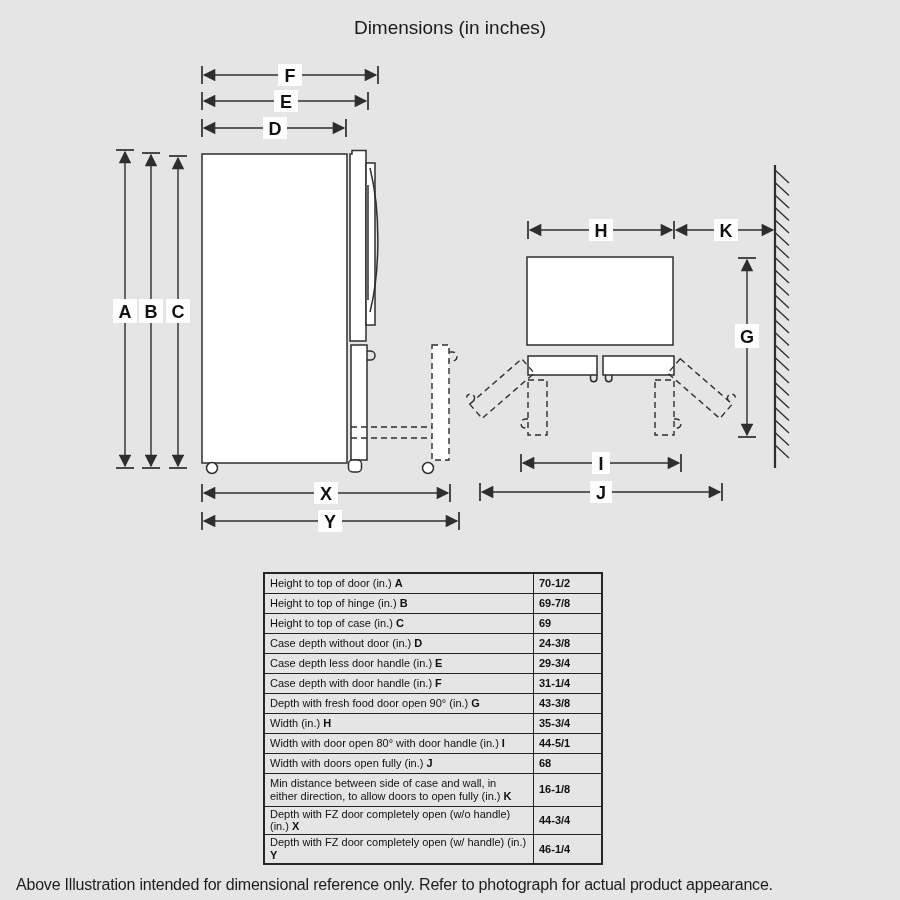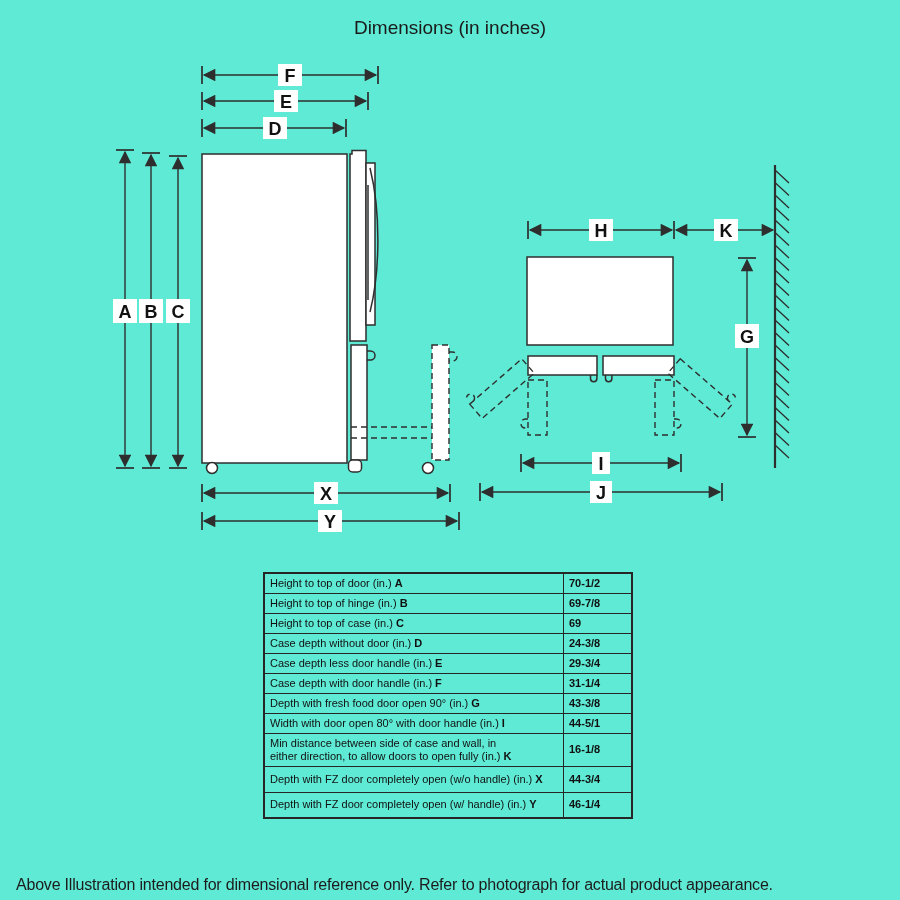--- a/index.html
+++ b/index.html
@@ -1,34 +1,34 @@
 <!DOCTYPE html>
 <html><head>
 <meta charset="utf-8">
 <style>
   html,body{margin:0;padding:0;background:#fff;}
-  .page{position:relative;width:900px;height:900px;background:#5eead4;overflow:hidden;
+  .page{position:relative;width:900px;height:900px;background:#e5e5e5;overflow:hidden;
         font-family:"Liberation Sans",sans-serif;color:#1a1a1a;}
   .title{position:absolute;top:17px;left:0;right:0;text-align:center;
          font-size:19px;font-weight:400;color:#1a1a1a;}
   .diagram{position:absolute;top:0;left:0;}
   
   .ln{fill:none;stroke:#2e2e2e;stroke-width:1.5;}
   .shape{fill:#ffffff;stroke:#2e2e2e;stroke-width:1.5;}
   .dash{fill:none;stroke:#2e2e2e;stroke-width:1.4;stroke-dasharray:6 4;}
   .dashshape{fill:#ffffff;stroke:#2e2e2e;stroke-width:1.4;stroke-dasharray:6 4;}
   .dim{stroke:#2e2e2e;stroke-width:1.4;fill:none;}
   .tick{stroke:#2e2e2e;stroke-width:1.7;}
   .wall{stroke:#2e2e2e;stroke-width:2.2;fill:none;}
   .hatch{stroke:#2e2e2e;stroke-width:1.3;fill:none;}
   .lblbg{fill:#ffffff;}
   .lbl{font-family:"Liberation Sans",sans-serif;font-size:18px;font-weight:bold;
        fill:#111;text-anchor:middle;}
   
-  .dims-table{position:absolute;left:263px;top:572px;width:370px;border-collapse:collapse;
+  .dims-table{position:absolute;left:263px;top:572px;width:340px;border-collapse:collapse;
               table-layout:fixed;}
   .dims-table td{border:1px solid #262626;font-size:11px;line-height:1.18;
                  padding:1px 5px;color:#111;}
   .dims-table{border:2px solid #262626;}
   .dims-table td.val{width:57px;font-weight:bold;}
   .dims-table td.lab{white-space:pre-line;}
   .dims-table tr{height:20px;}
   .dims-table tr.tall{height:33px;padding-left:28px;}
   .dims-table tr.pad{height:26px;padding-left:11px;}
   .footer{position:absolute;left:16px;top:876px;width:888px;font-size:16px;
@@ -204,22 +204,30 @@
     </tr>
         <tr>
       <td class="lab"><span>Case depth with door handle (in.) </span><b>F</b></td>
       <td class="val">31-1/4</td>
     </tr>
         <tr>
       <td class="lab"><span>Depth with fresh food door open 90° (in.) </span><b>G</b></td>
       <td class="val">43-3/8</td>
     </tr>
         <tr>
+      <td class="lab"><span>Width (in.) </span><b>H</b></td>
+      <td class="val">35-3/4</td>
+    </tr>
+        <tr>
       <td class="lab"><span>Width with door open 80° with door handle (in.) </span><b>I</b></td>
       <td class="val">44-5/1</td>
+    </tr>
+        <tr>
+      <td class="lab"><span>Width with doors open fully (in.) </span><b>J</b></td>
+      <td class="val">68</td>
     </tr>
         <tr class="tall">
       <td class="lab"><span>Min distance between side of case and wall, in
 either direction, to allow doors to open fully (in.) </span><b>K</b></td>
       <td class="val">16-1/8</td>
     </tr>
         <tr class="pad">
       <td class="lab"><span>Depth with FZ door completely open (w/o handle) (in.) </span><b>X</b></td>
       <td class="val">44-3/4</td>
     </tr>

